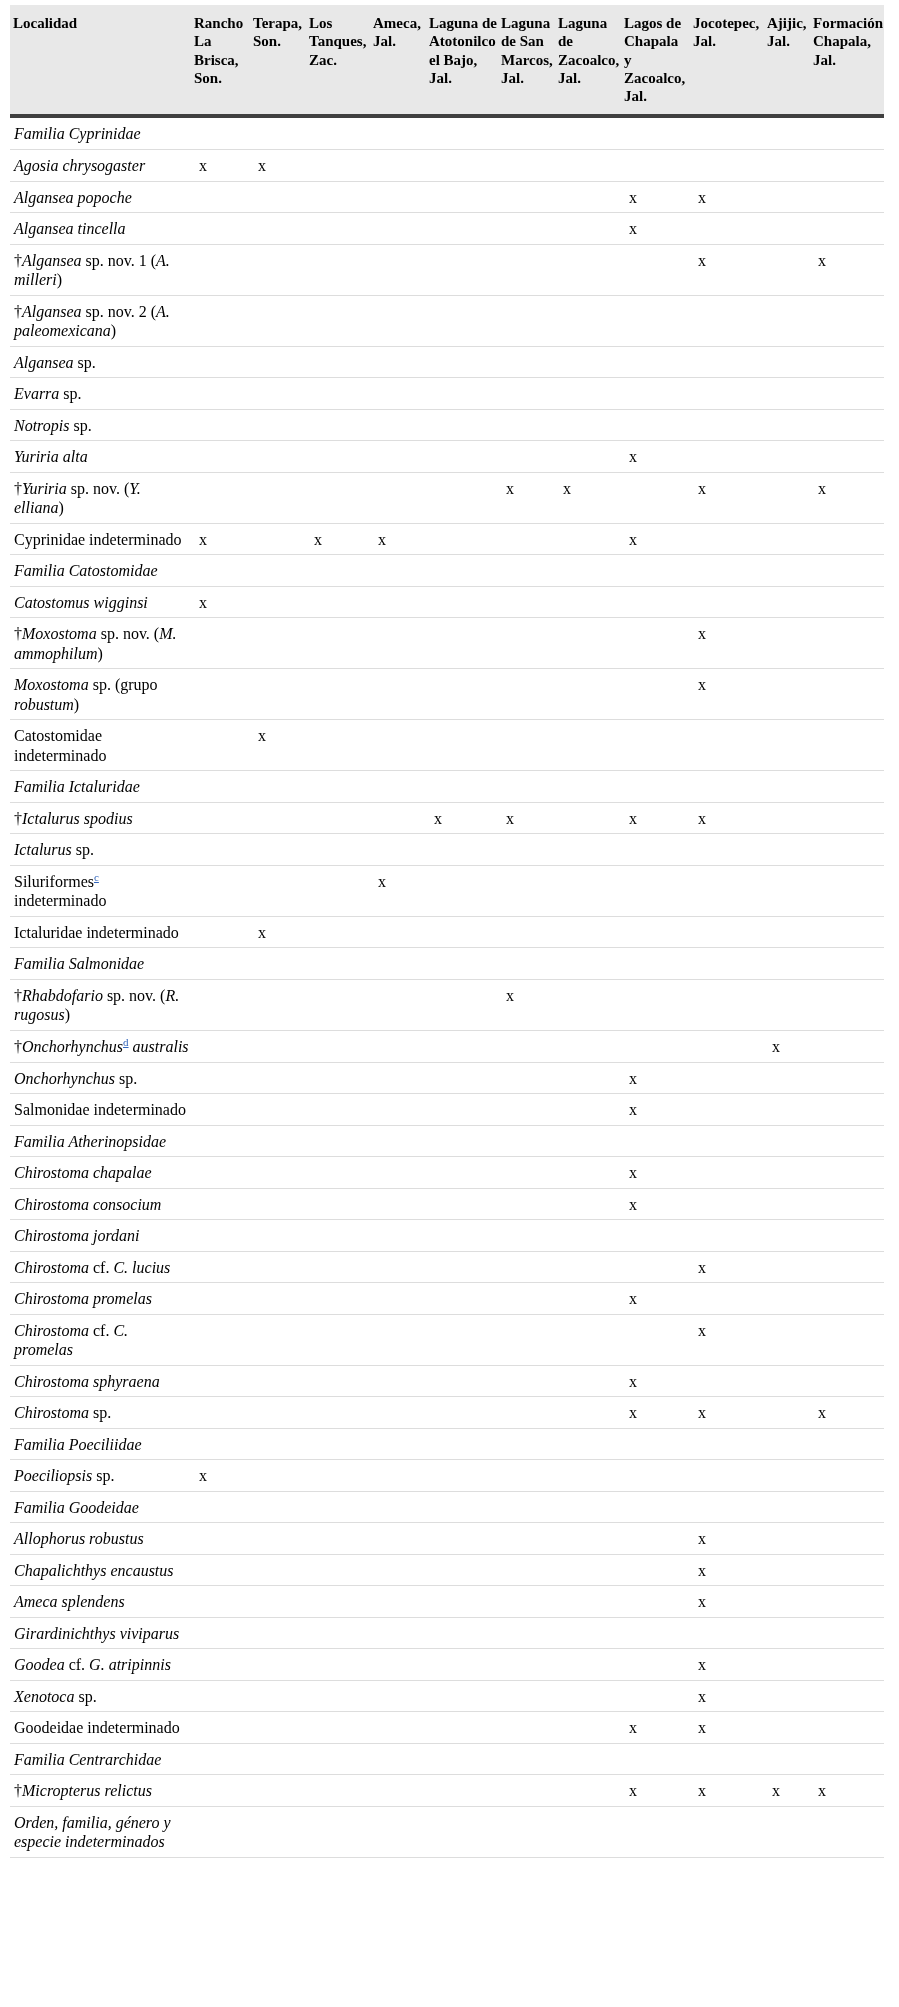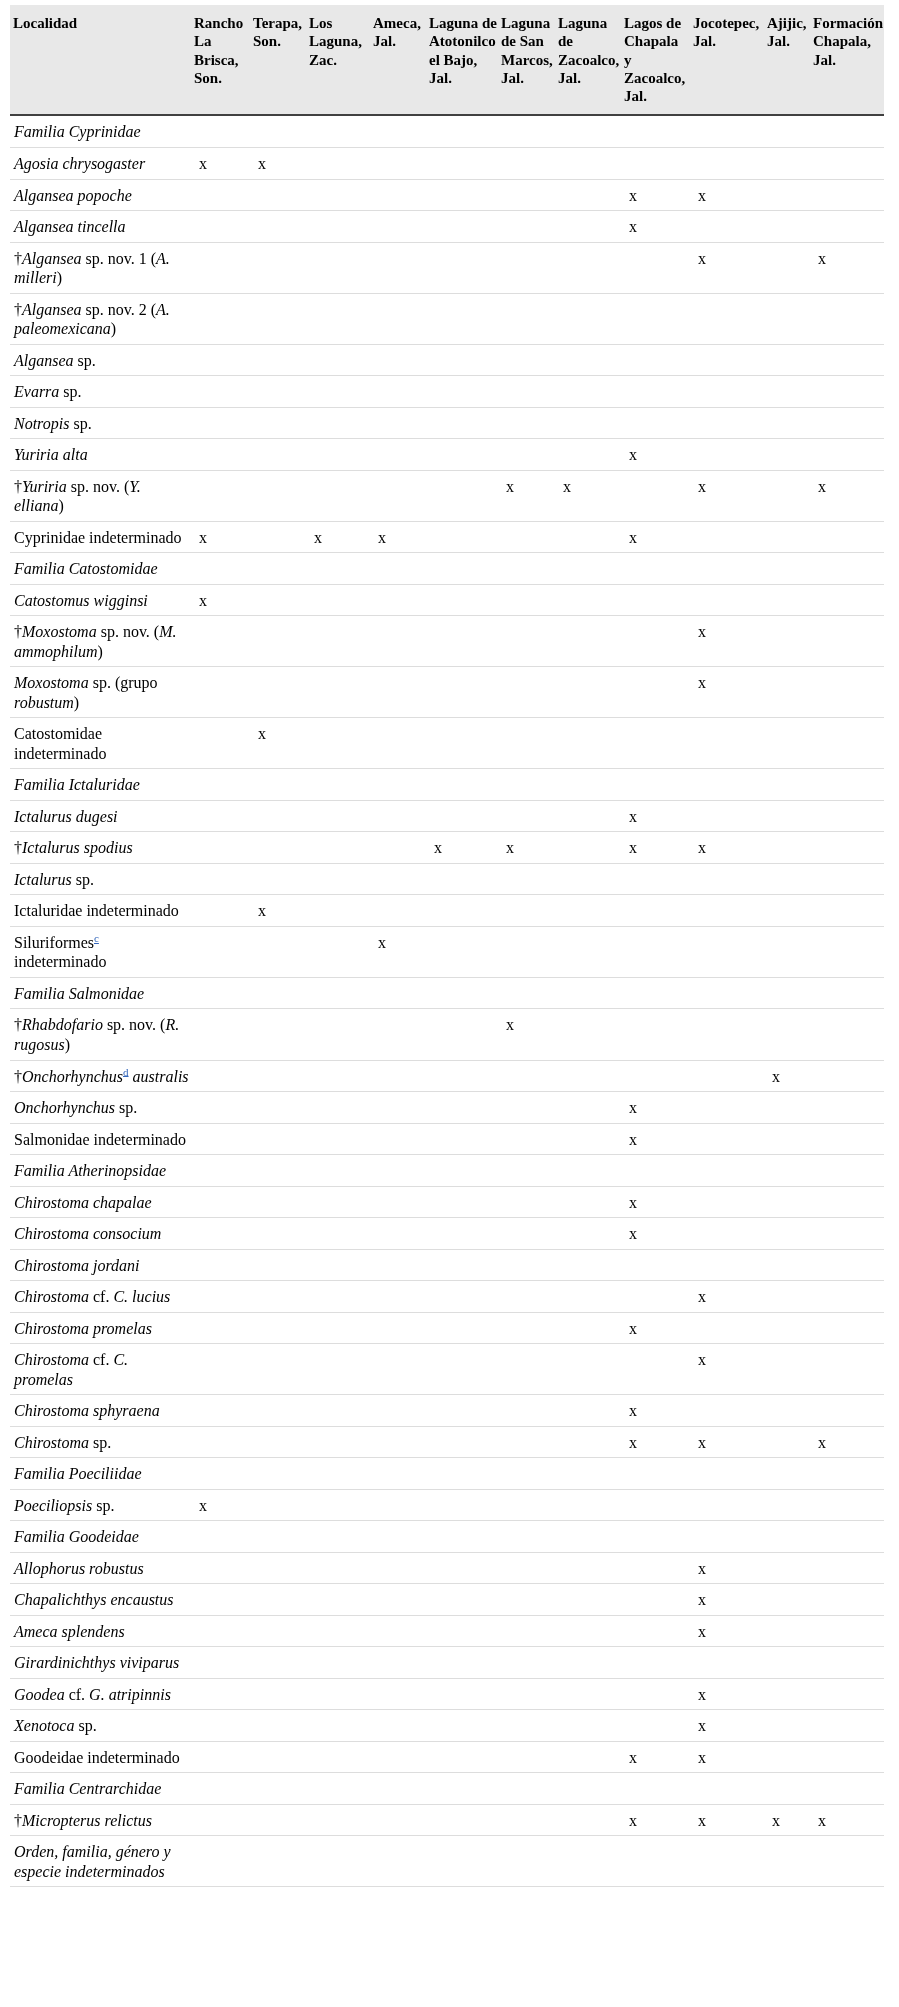--- a/index.html
+++ b/index.html
@@ -35,21 +35,21 @@
   col.c10 { width: 46px; }
   col.c11 { width: 74px; }
   thead th {
     background: #e8e8e8;
     font-weight: bold;
     text-align: left;
     vertical-align: top;
     font-size: 15px;
     line-height: 1.22;
     padding: 9px 1px 9px 3px;
-    border-bottom: 2px solid #404040;
+    border-bottom: 4px solid #404040;
     overflow: visible;
     word-wrap: normal;
   }
   tbody td {
     vertical-align: top;
     font-size: 16px;
     line-height: 1.22;
     padding: 6px 2px 5px 4px;
     border-bottom: 1px solid #ddd;
   }
@@ -81,21 +81,21 @@
         <col class="c8">
         <col class="c9">
         <col class="c10">
         <col class="c11">
     </colgroup>
     <thead>
       <tr>
           <th>Localidad</th>
           <th>Rancho La Brisca, Son.</th>
           <th>Terapa, Son.</th>
-          <th>Los Laguna, Zac.</th>
+          <th>Los Tanques, Zac.</th>
           <th>Ameca, Jal.</th>
           <th>Laguna de Atotonilco el Bajo, Jal.</th>
           <th>Laguna de San Marcos, Jal.</th>
           <th>Laguna de Zacoalco, Jal.</th>
           <th>Lagos de Chapala y Zacoalco, Jal.</th>
           <th>Jocotepec, Jal.</th>
           <th>Ajijic, Jal.</th>
           <th>Formación Chapala, Jal.</th>
         </tr>
     </thead>
@@ -346,34 +346,20 @@
           <td class="mark"></td>
           <td class="mark"></td>
           <td class="mark"></td>
           <td class="mark"></td>
           <td class="mark"></td>
           <td class="mark"></td>
           <td class="mark"></td>
           <td class="mark"></td>
         </tr>
         <tr>
-          <td class="taxon"><i>Ictalurus dugesi</i></td>
-          <td class="mark"></td>
-          <td class="mark"></td>
-          <td class="mark"></td>
-          <td class="mark"></td>
-          <td class="mark"></td>
-          <td class="mark"></td>
-          <td class="mark"></td>
-          <td class="mark">x</td>
-          <td class="mark"></td>
-          <td class="mark"></td>
-          <td class="mark"></td>
-        </tr>
-        <tr>
           <td class="taxon">†<i>Ictalurus spodius</i></td>
           <td class="mark"></td>
           <td class="mark"></td>
           <td class="mark"></td>
           <td class="mark"></td>
           <td class="mark">x</td>
           <td class="mark">x</td>
           <td class="mark"></td>
           <td class="mark">x</td>
           <td class="mark">x</td>
@@ -388,39 +374,39 @@
           <td class="mark"></td>
           <td class="mark"></td>
           <td class="mark"></td>
           <td class="mark"></td>
           <td class="mark"></td>
           <td class="mark"></td>
           <td class="mark"></td>
           <td class="mark"></td>
         </tr>
         <tr>
+          <td class="taxon">Siluriformes<sup class="fn">c</sup> indeterminado</td>
+          <td class="mark"></td>
+          <td class="mark"></td>
+          <td class="mark"></td>
+          <td class="mark">x</td>
+          <td class="mark"></td>
+          <td class="mark"></td>
+          <td class="mark"></td>
+          <td class="mark"></td>
+          <td class="mark"></td>
+          <td class="mark"></td>
+          <td class="mark"></td>
+        </tr>
+        <tr>
           <td class="taxon">Ictaluridae indeterminado</td>
           <td class="mark"></td>
           <td class="mark">x</td>
           <td class="mark"></td>
           <td class="mark"></td>
-          <td class="mark"></td>
-          <td class="mark"></td>
-          <td class="mark"></td>
-          <td class="mark"></td>
-          <td class="mark"></td>
-          <td class="mark"></td>
-          <td class="mark"></td>
-        </tr>
-        <tr>
-          <td class="taxon">Siluriformes<sup class="fn">c</sup> indeterminado</td>
-          <td class="mark"></td>
-          <td class="mark"></td>
-          <td class="mark"></td>
-          <td class="mark">x</td>
           <td class="mark"></td>
           <td class="mark"></td>
           <td class="mark"></td>
           <td class="mark"></td>
           <td class="mark"></td>
           <td class="mark"></td>
           <td class="mark"></td>
         </tr>
         <tr>
           <td class="taxon"><i>Familia Salmonidae</i></td>

